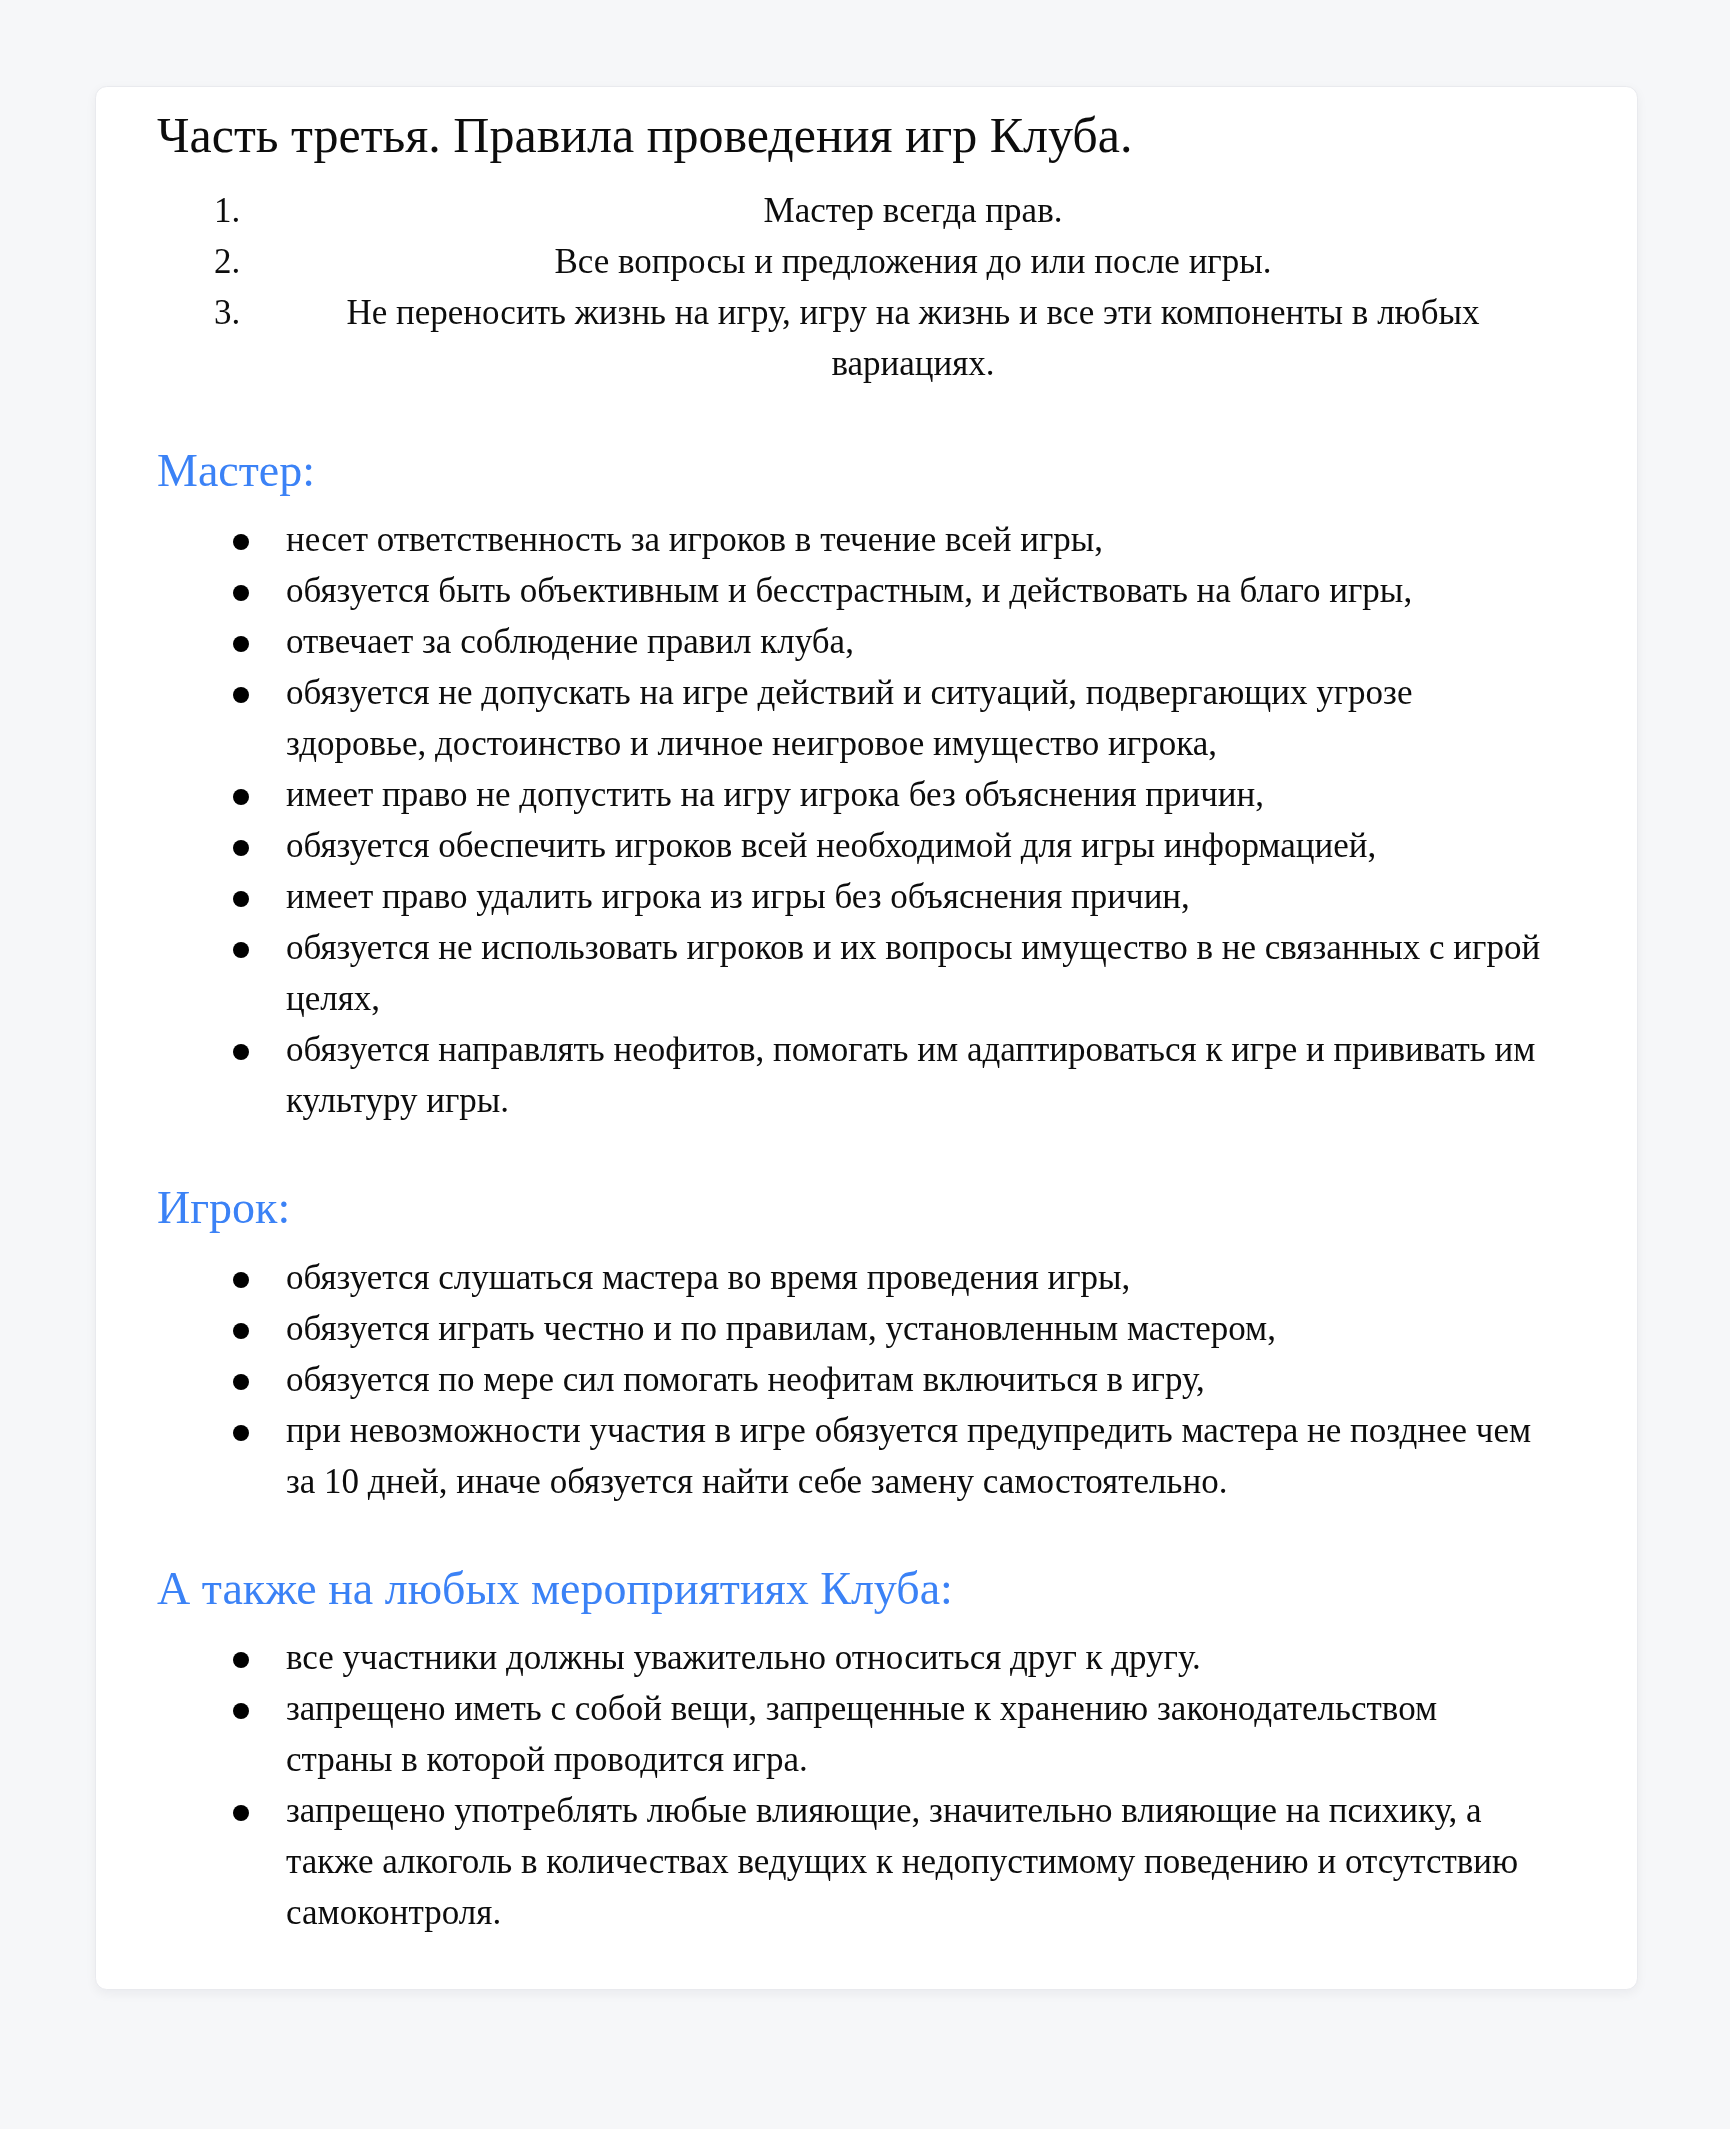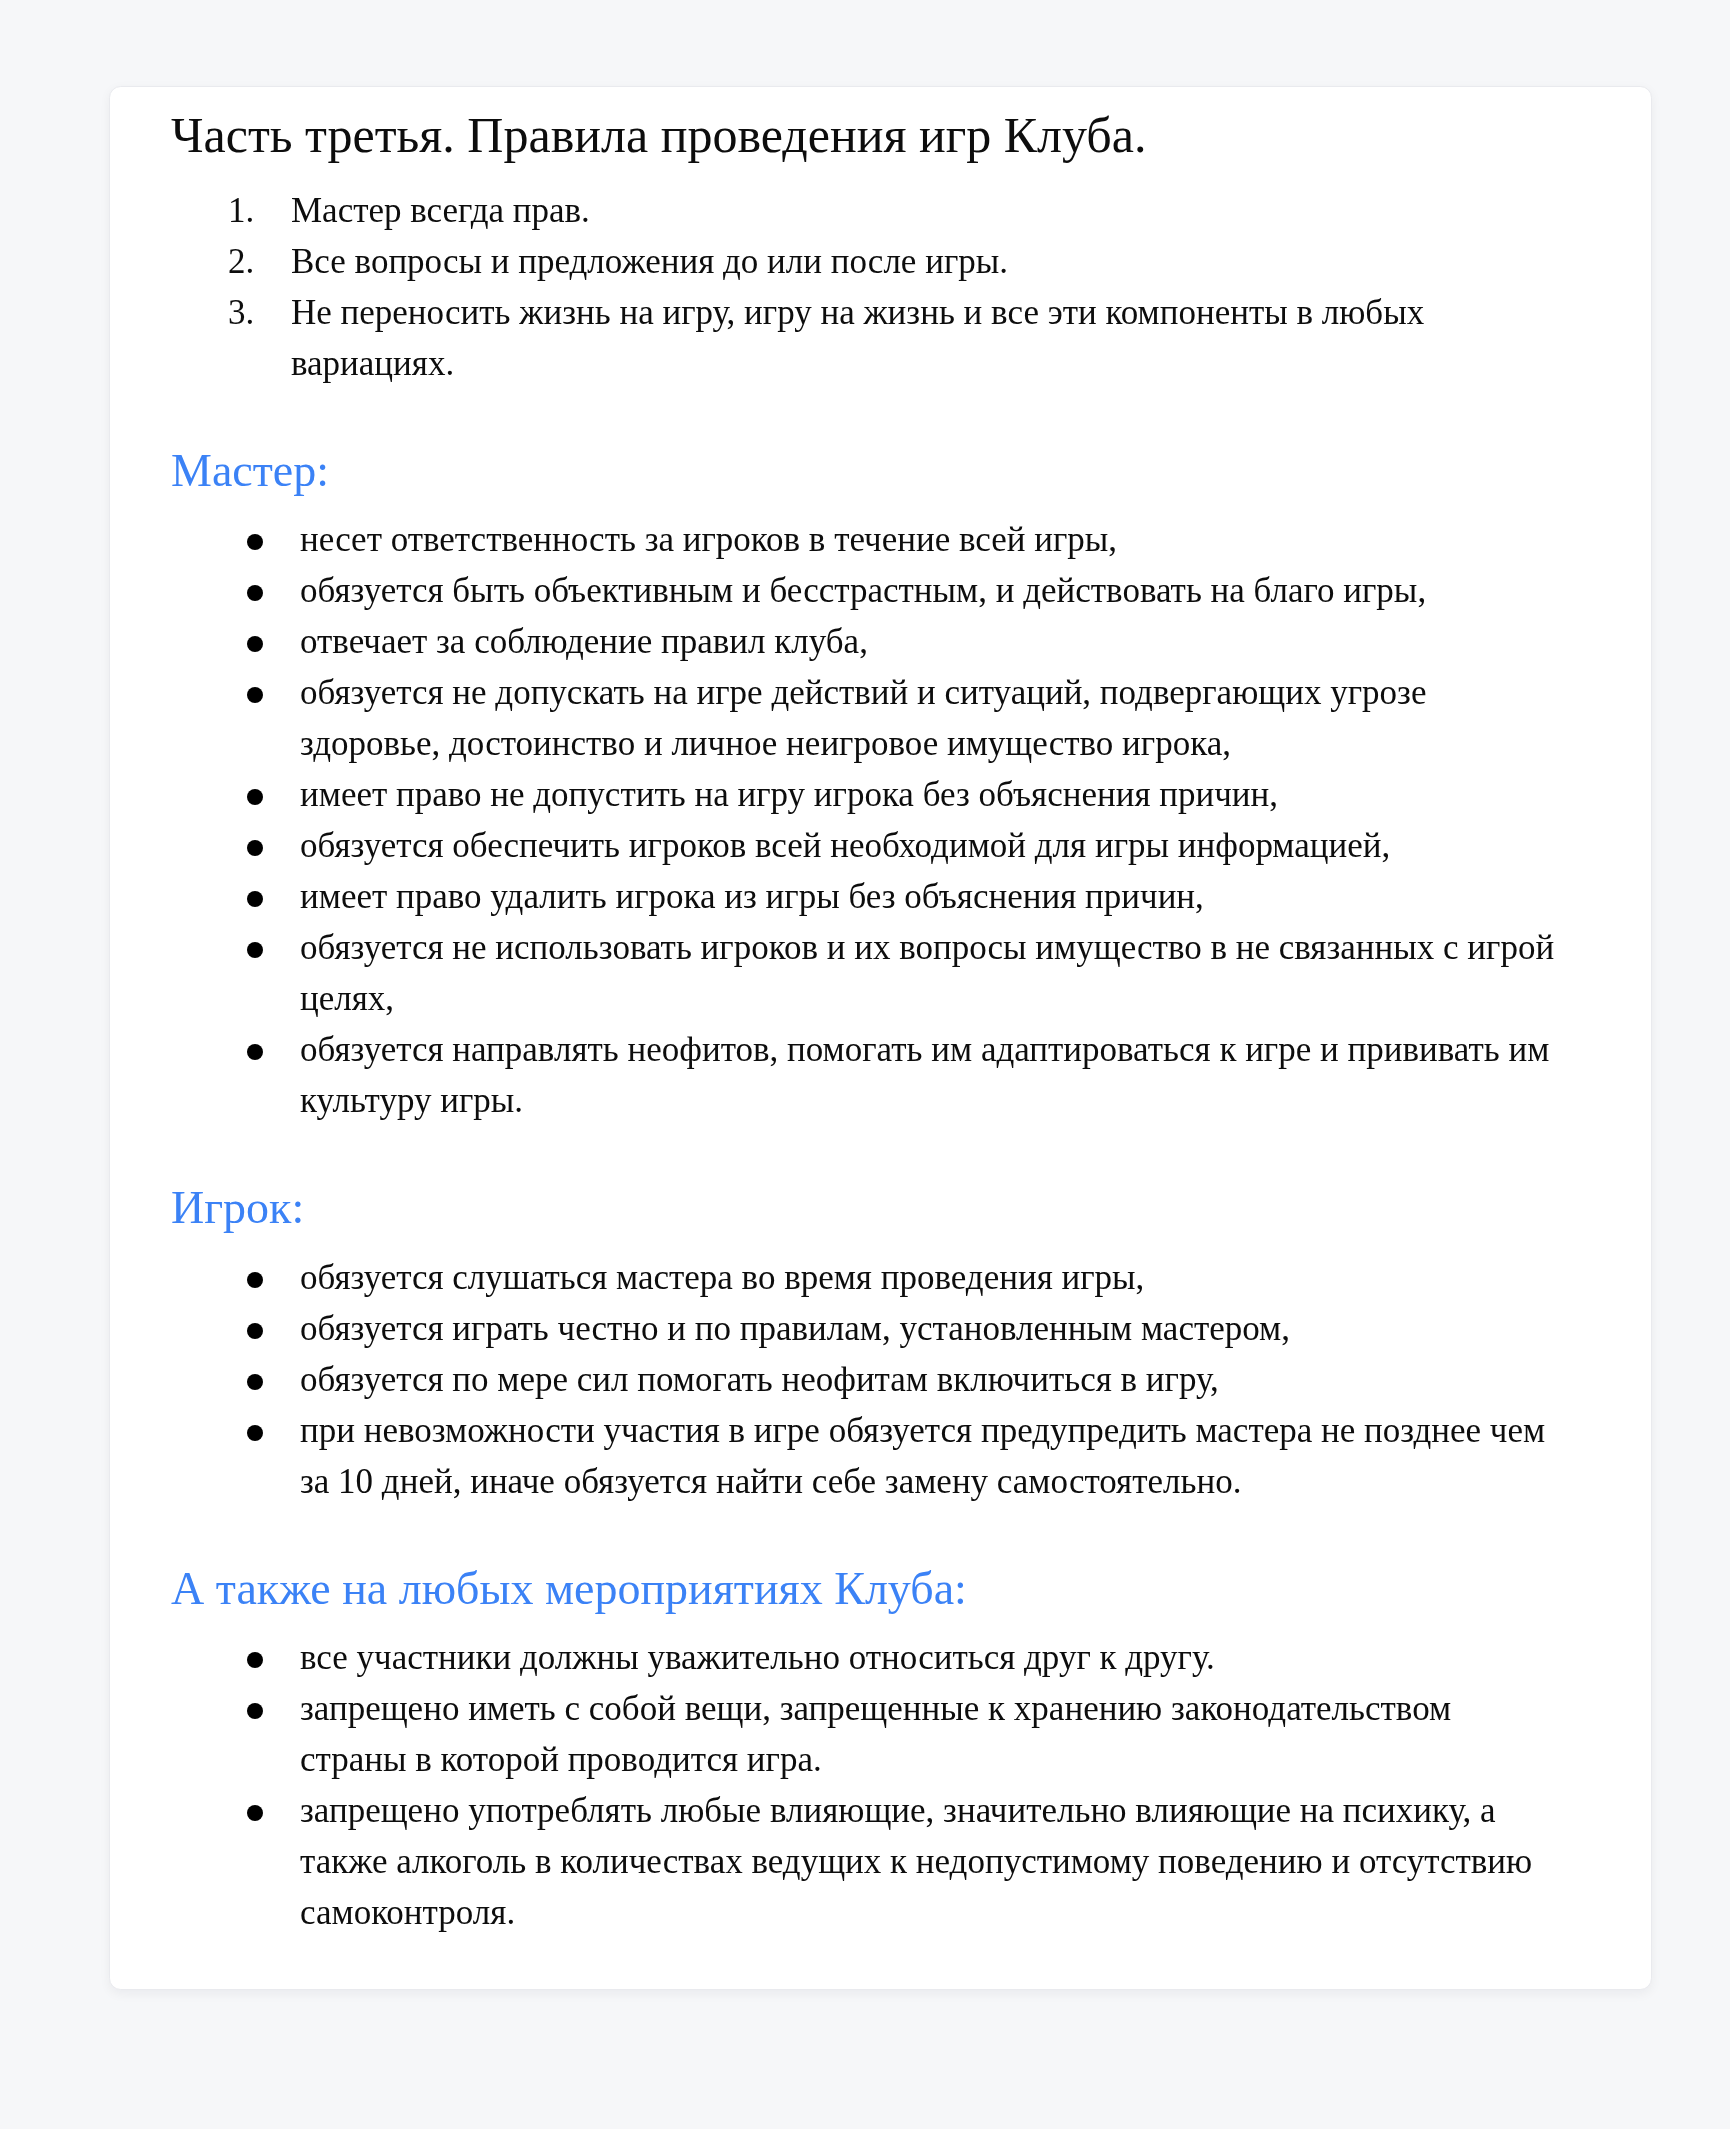--- a/index.html
+++ b/index.html
@@ -9,21 +9,21 @@
   body {
     width: 1731px;
     height: 2129px;
     background: #f6f7f9;
     font-family: "Liberation Serif", "DejaVu Serif", serif;
     color: #0d0d0d;
     position: relative;
   }
   .card {
     position: absolute;
-    left: 109px;
+    left: 95px;
     top: 86px;
     width: 1543px;
     box-sizing: border-box;
     background: #ffffff;
     border: 1.2px solid #e9eaee;
     border-radius: 11.7px;
     box-shadow: 0 3.5px 10.5px rgba(16, 24, 40, 0.05);
     padding: 17.5px 88px 51px 61px;
   }
   h1.doc-title {
@@ -47,20 +47,21 @@
     font-size: 35px;
     line-height: 51px;
     color: #0d0d0d;
   }
   ol.numbered {
     counter-reset: rule;
   }
   ol.numbered > li {
     position: relative;
     counter-increment: rule;
+    text-align: center;
   }
   ol.numbered > li::before {
     content: counter(rule) ".";
     position: absolute;
     left: -63px;
     top: 0;
   }
   ul.bullets > li {
     position: relative;
     margin-left: 9px;

